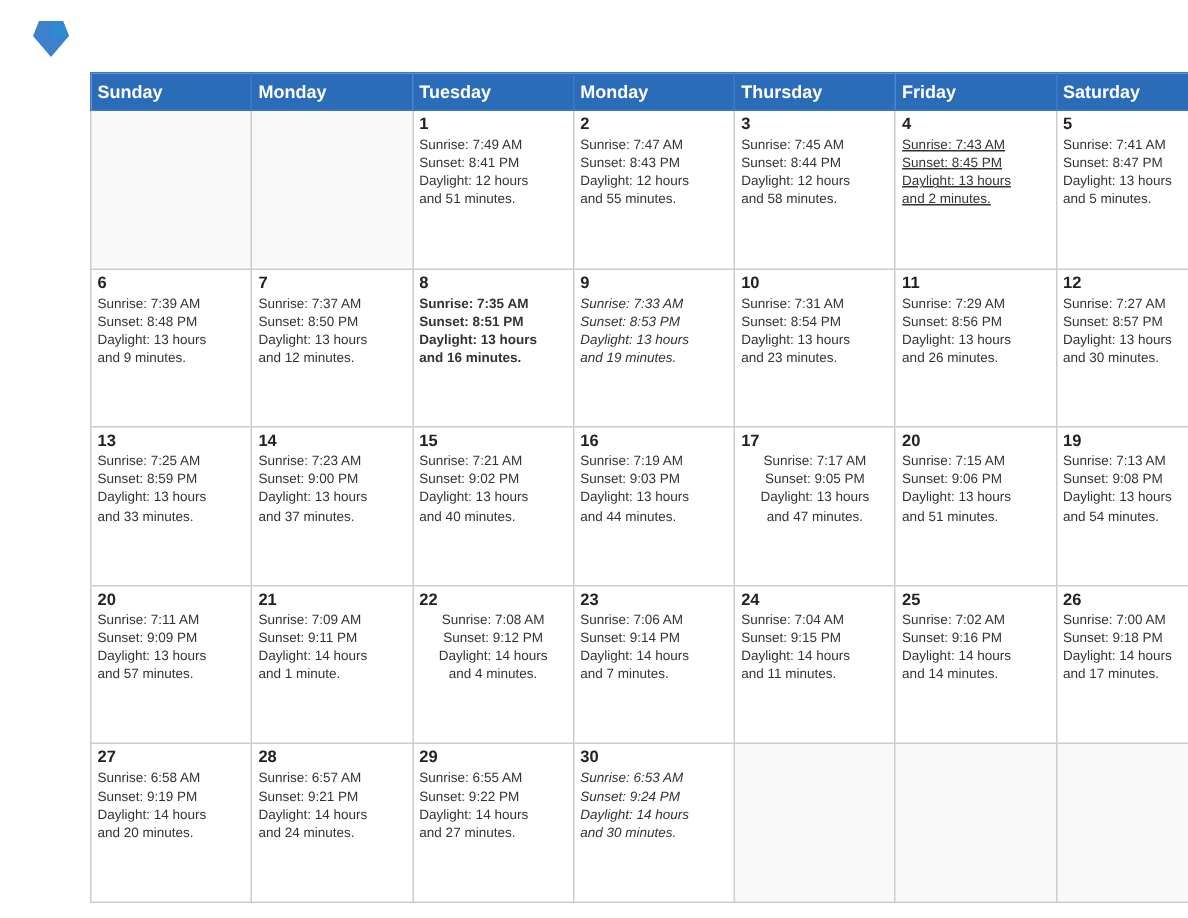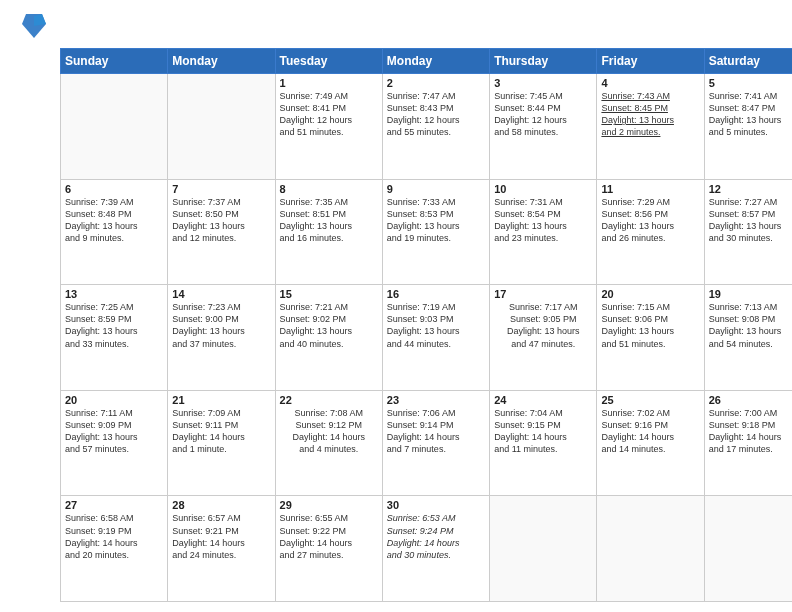--- a/index.html
+++ b/index.html
@@ -169,28 +169,28 @@
           </td>
           <td>
             <span class="day-number">7</span>
             <div class="day-info" style="white-space: pre-line;">Sunrise: 7:37 AM
 Sunset: 8:50 PM
 Daylight: 13 hours
 and 12 minutes.</div>
           </td>
           <td>
             <span class="day-number">8</span>
-            <div class="day-info" style="white-space: pre-line;">Sunrise: 7:35 AM
+            <div class="day-info" style="white-space: pre-line; font-weight: bold;">Sunrise: 7:35 AM
 Sunset: 8:51 PM
 Daylight: 13 hours
 and 16 minutes.</div>
           </td>
           <td>
             <span class="day-number">9</span>
-            <div class="day-info" style="white-space: pre-line;">Sunrise: 7:33 AM
+            <div class="day-info" style="white-space: pre-line; font-style: italic;">Sunrise: 7:33 AM
 Sunset: 8:53 PM
 Daylight: 13 hours
 and 19 minutes.</div>
           </td>
           <td>
             <span class="day-number">10</span>
             <div class="day-info" style="white-space: pre-line;">Sunrise: 7:31 AM
 Sunset: 8:54 PM
 Daylight: 13 hours
 and 23 minutes.</div>

